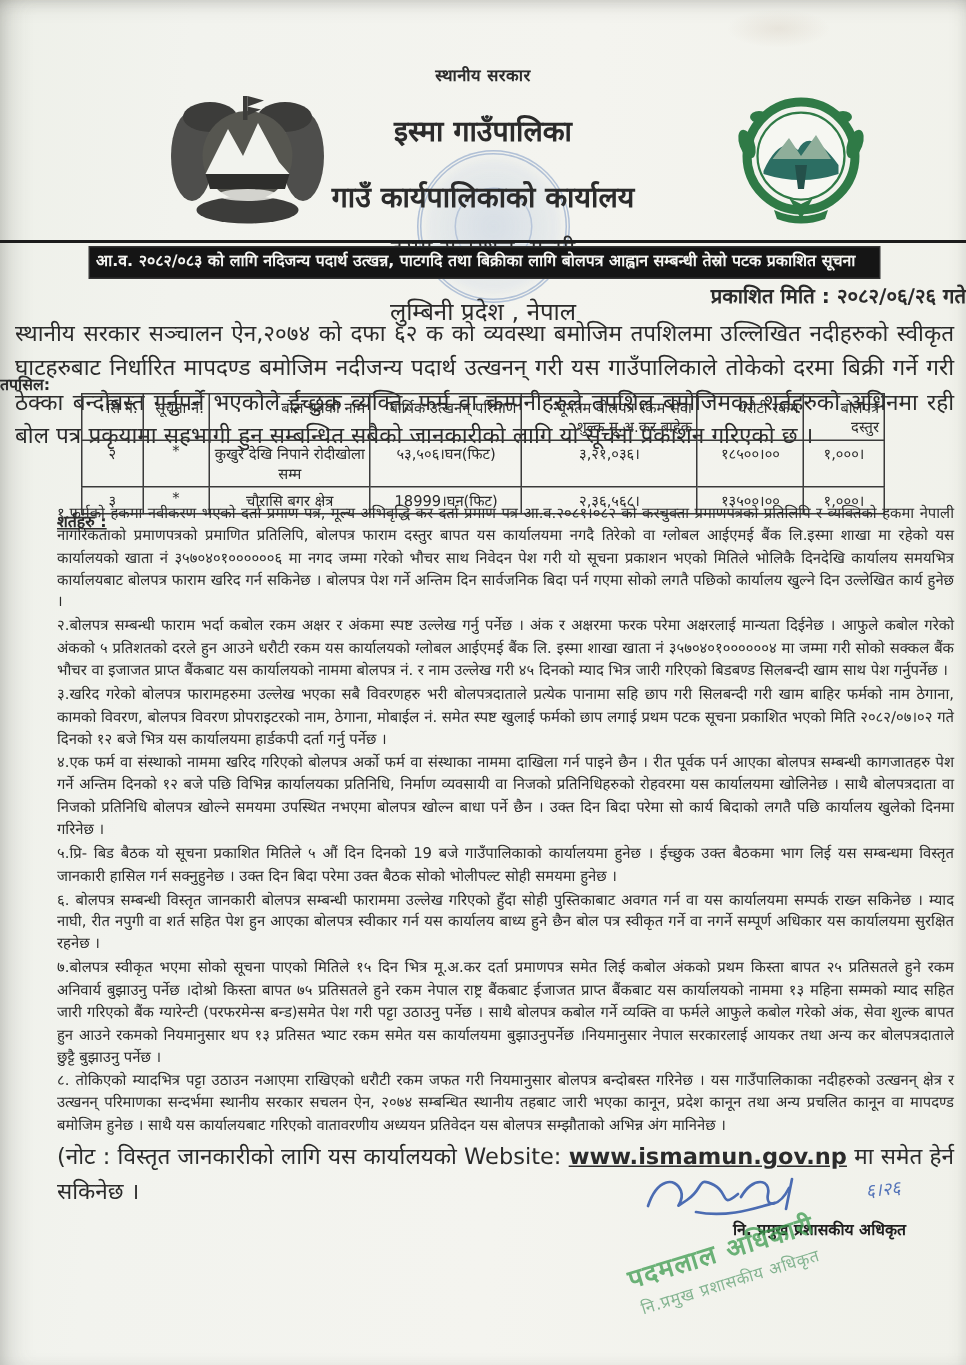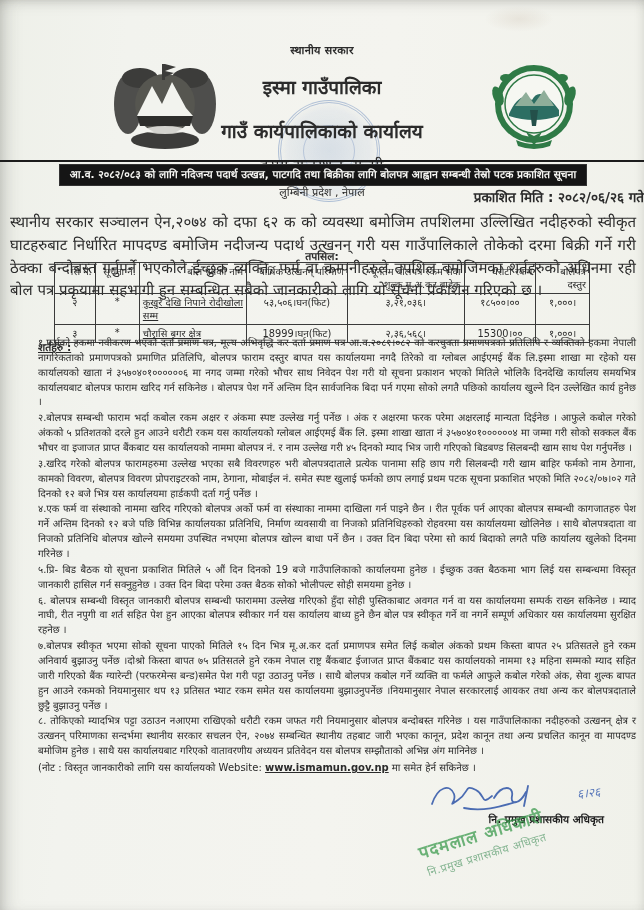--- a/index.html
+++ b/index.html
@@ -14,54 +14,54 @@
     background:linear-gradient(95deg,#eef0e9 0%,#f2f3ee 18%,#f4f4ef 55%,#f0f1ea 100%);
     box-shadow:inset 14px 0 22px -16px rgba(60,60,55,.45), inset -6px 0 14px -10px rgba(60,60,55,.25), inset 0 10px 18px -14px rgba(60,60,55,.4);
   }
   
   .hdr{position:absolute;top:34px;left:0;right:0;height:128px;}
   .hdr-center{position:absolute;left:50%;transform:translateX(-50%);top:8px;text-align:center;width:330px;}
   .govt{font-size:11px;font-weight:bold;letter-spacing:.3px;}
   .muni{font-size:19px;font-weight:bold;margin-top:17px;}
   .office{font-size:19px;font-weight:bold;margin-top:18px;}
   .addr{font-size:16px;margin-top:10px;text-align:center;}
-  .addr2{font-size:11px;margin-top:8px;}
+  .addr2{font-size:16px;margin-top:20px;}
   .emblem-l{position:absolute;left:106px;top:22px;width:118px;height:102px;}
   .emblem-r{position:absolute;right:58px;top:20px;width:104px;height:104px;}
   .watermark{
     position:absolute;left:278px;top:66px;width:96px;height:96px;border-radius:50%;
     border:3px double rgba(74,112,176,.38);
     background:radial-gradient(circle at 50% 50%, rgba(88,128,190,.18) 0%, rgba(88,128,190,.08) 60%, transparent 75%);
     filter:blur(.4px);
   }
   .watermark::after{content:"";position:absolute;inset:22px;border-radius:50%;border:1.5px solid rgba(74,112,176,.28);}
   
   .rule{position:absolute;top:160px;left:0;right:0;border-top:2.5px solid #1c1c1c;}
   .titlebar{
     position:absolute;top:165px;left:60px;right:58px;
     background:#151515;color:#f5f5f2;
-    font-size:10.6px;font-weight:bold;text-align:center;
+    font-size:10.6px;font-weight:bold;text-align:left;
     padding:3px 4px;line-height:1.3;
     box-shadow:0 0 0 1px #333;
   }
   .pubdate{position:absolute;top:188px;left:0;right:0;text-align:right;font-size:13.5px;font-weight:700;}
   
   .intro{position:absolute;top:211px;left:10px;right:8px;font-size:15px;line-height:1.52;text-align:justify;}
-  .tapasil{position:absolute;top:249px;left:0;right:0;text-align:center;font-size:10.6px;font-weight:bold;}
+  .tapasil{position:absolute;top:249px;left:0;right:0;font-size:10.6px;font-weight:bold;}
   
   table.t{position:absolute;top:262px;left:54px;width:536px;border-collapse:collapse;font-size:9.8px;}
   table.t th,table.t td{border:1.2px solid #3a3a3a;padding:2px 3px;vertical-align:top;}
   table.t th{font-weight:normal;text-align:right;}
   table.t td{text-align:center;}
-  table.t td.nm{text-align:left;text-decoration:underline;}
+  table.t td.nm{text-align:center;}
   
   .terms-label{position:absolute;top:340px;left:38px;font-size:10.6px;font-weight:bold;text-decoration:underline;}
   .terms{position:absolute;top:336px;left:38px;right:8px;font-size:9.9px;line-height:1.5;text-align:justify;}
   .terms p{margin:0 0 1px 0;}
-  .note{font-size:10px;margin-top:2px;}
+  .note{font-size:15px;margin-top:2px;}
   .note .web{text-decoration:underline;font-weight:600;}
   
   .sig{position:absolute;top:778px;right:40px;width:230px;text-align:right;}
   .sig-scribble{position:relative;height:38px;}
   .sig-date{position:absolute;right:4px;top:6px;color:#3a5fb0;font-size:12px;font-style:italic;transform:rotate(-6deg);opacity:.85;}
   .sig-title{font-size:10.5px;color:#1f1f1f;font-weight:600;margin-top:-4px;}
   .stamp{
     position:absolute;top:822px;right:46px;width:230px;text-align:center;
     transform:rotate(-17deg);opacity:.75;pointer-events:none;
   }
@@ -148,21 +148,21 @@
         <td>३,२१,०३६।</td>
         <td>१८५००।००</td>
         <td>१,०००।</td>
       </tr>
       <tr>
         <td>३</td>
         <td>*</td>
         <td class="nm">चौरासि बगर क्षेत्र</td>
         <td>18999।घन(फिट)</td>
         <td>२,३६,५६८।</td>
-        <td>15300।००</td>
+        <td>१३५००।००</td>
         <td>१,०००।</td>
       </tr>
     </tbody>
   </table>
 
   <div class="terms-label">शर्तहरु :</div>
   <div class="terms">
     <p>१.फर्मको हकमा नवीकरण भएको दर्ता प्रमाण पत्र, मूल्य अभिवृद्धि कर दर्ता प्रमाण पत्र आ.व.२०८१।०८२ को करचुक्ता प्रमाणपत्रको प्रतिलिपि र व्यक्तिको हकमा नेपाली नागरिकताको प्रमाणपत्रको प्रमाणित प्रतिलिपि, बोलपत्र फाराम दस्तुर बापत यस कार्यालयमा नगदै तिरेको वा ग्लोबल आईएमई बैंक लि.इस्मा शाखा मा रहेको यस कार्यालयको खाता नं ३५७०४०१००००००६ मा नगद जम्मा गरेको भौचर साथ निवेदन पेश गरी यो सूचना प्रकाशन भएको मितिले भोलिकै दिनदेखि कार्यालय समयभित्र कार्यालयबाट बोलपत्र फाराम खरिद गर्न सकिनेछ । बोलपत्र पेश गर्ने अन्तिम दिन सार्वजनिक बिदा पर्न गएमा सोको लगतै पछिको कार्यालय खुल्ने दिन उल्लेखित कार्य हुनेछ ।</p>
     <p>२.बोलपत्र सम्बन्धी फाराम भर्दा कबोल रकम अक्षर र अंकमा स्पष्ट उल्लेख गर्नु पर्नेछ । अंक र अक्षरमा फरक परेमा अक्षरलाई मान्यता दिईनेछ । आफुले कबोल गरेको अंकको ५ प्रतिशतको दरले हुन आउने धरौटी रकम यस कार्यालयको ग्लोबल आईएमई बैंक  लि. इस्मा शाखा खाता नं ३५७०४०१००००००४ मा जम्मा गरी सोको सक्कल बैंक भौचर वा इजाजत प्राप्त बैंकबाट यस कार्यालयको नाममा बोलपत्र नं. र नाम उल्लेख गरी ४५ दिनको म्याद भित्र जारी गरिएको बिडबण्ड सिलबन्दी खाम साथ पेश गर्नुपर्नेछ ।</p>
     <p>३.खरिद गरेको बोलपत्र फारामहरुमा उल्लेख भएका सबै विवरणहरु भरी बोलपत्रदाताले प्रत्येक पानामा सहि छाप गरी सिलबन्दी गरी खाम बाहिर फर्मको नाम ठेगाना, कामको विवरण, बोलपत्र विवरण प्रोपराइटरको नाम, ठेगाना, मोबाईल नं. समेत स्पष्ट खुलाई फर्मको छाप लगाई प्रथम पटक सूचना प्रकाशित भएको मिति २०८२/०७।०२ गते दिनको १२ बजे भित्र यस कार्यालयमा हार्डकपी दर्ता गर्नु पर्नेछ ।</p>

